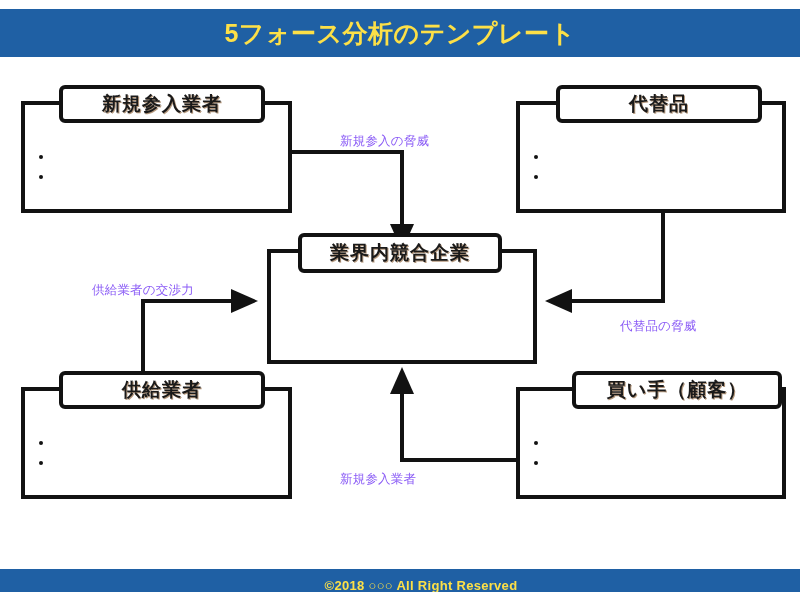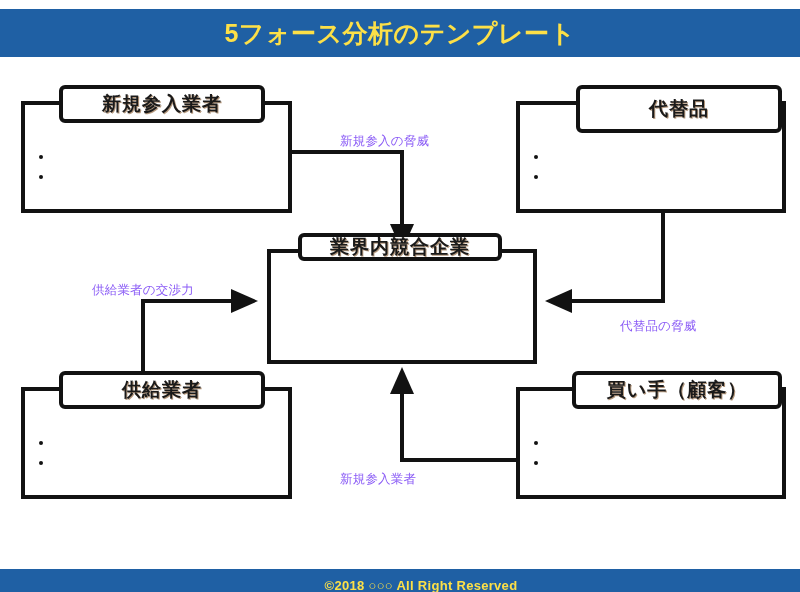--- a/index.html
+++ b/index.html
@@ -156,26 +156,26 @@
     <div class="pill" style="left:59px; top:37px; width:206px; height:38px;">
       <span>新規参入業者</span>
     </div>
 
     <div class="force-box" style="left:516px; top:53px; width:270px; height:112px;">
       <ul class="bullets">
         <li></li>
         <li></li>
       </ul>
     </div>
-    <div class="pill" style="left:576px; top:37px; width:206px; height:48px;">
+    <div class="pill" style="left:556px; top:37px; width:206px; height:38px;">
       <span>代替品</span>
     </div>
 
     <div id="center-box"></div>
-    <div class="pill" style="left:298px; top:185px; width:204px; height:28px;">
+    <div class="pill" style="left:298px; top:185px; width:204px; height:40px;">
       <span>業界内競合企業</span>
     </div>
 
     <div class="force-box" style="left:21px; top:339px; width:271px; height:112px;">
       <ul class="bullets">
         <li></li>
         <li></li>
       </ul>
     </div>
     <div class="pill" style="left:59px; top:323px; width:206px; height:38px;">

